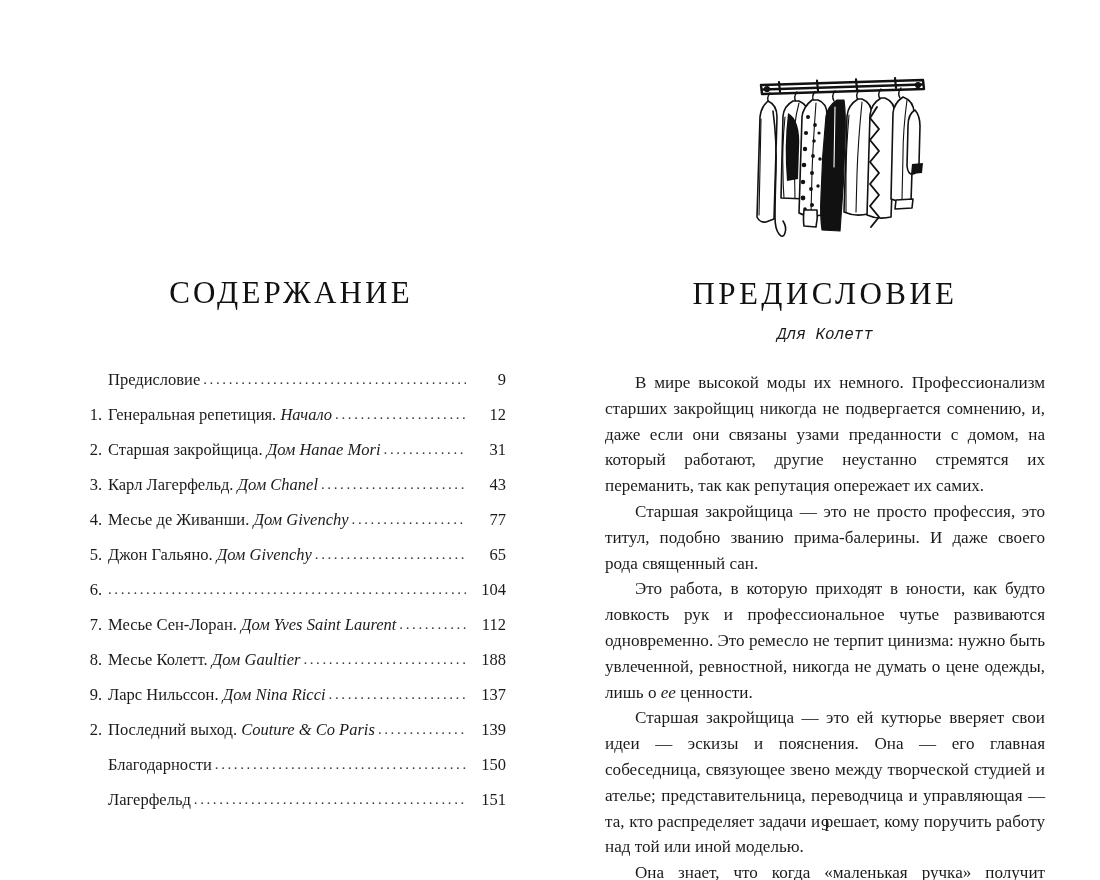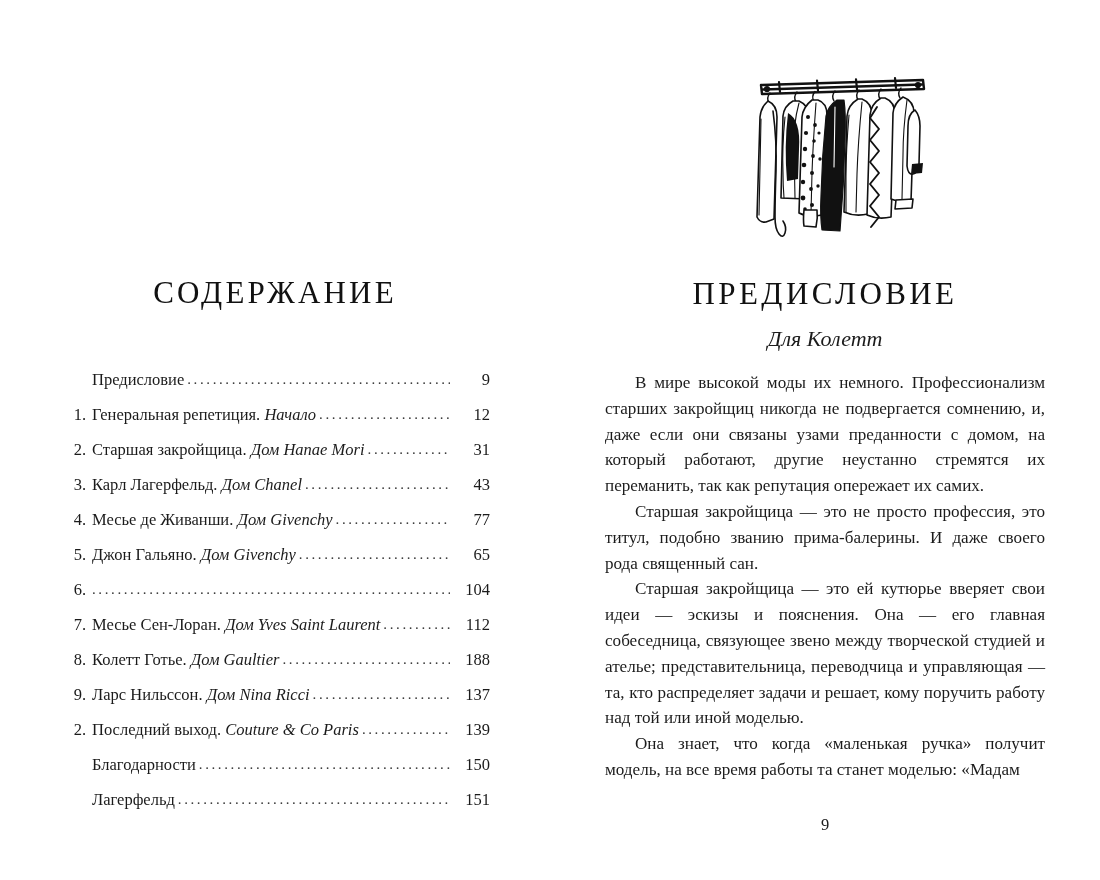--- a/index.html
+++ b/index.html
@@ -17,21 +17,21 @@
   .spread {
     position: relative;
     width: 1100px;
     height: 880px;
     background: #ffffff;
   }
 
   
   .page-left {
     position: absolute;
-    left: 0;
+    left: 16px;
     top: 0;
     width: 550px;
     height: 648px;
   }
   .toc-title {
     position: absolute;
     left: 0;
     top: 275px;
     width: 550px;
     text-align: center;
@@ -117,23 +117,24 @@
     letter-spacing: 3.4px;
     font-weight: 400;
     color: #111;
   }
   .fw-dedication {
     position: absolute;
     left: 0;
     top: 326px;
     width: 550px;
     text-align: center;
-    font-size: 22px;
+    font-size: 16px;
     font-style: italic;
     color: #1b1b1b;
+    font-family: Liberation Mono, monospace;
   }
   .fw-body {
     position: absolute;
     left: 55px;
     top: 370px;
     width: 440px;
   }
   .fw-body p {
     margin: 0;
     font-size: 17.1px;
@@ -206,21 +207,21 @@
           <span class="toc-page">104</span>
         </div>
         <div class="toc-row">
           <span class="toc-num">7.</span>
           <span class="toc-label"><span>Месье Сен-Лоран. </span><i>Дом Yves Saint Laurent</i></span>
           <span class="toc-dots">...........................................................................................</span>
           <span class="toc-page">112</span>
         </div>
         <div class="toc-row">
           <span class="toc-num">8.</span>
-          <span class="toc-label"><span>Колетт Готье. </span><i>Дом Gaultier</i></span>
+          <span class="toc-label"><span>Месье Колетт. </span><i>Дом Gaultier</i></span>
           <span class="toc-dots">...........................................................................................</span>
           <span class="toc-page">188</span>
         </div>
         <div class="toc-row">
           <span class="toc-num">9.</span>
           <span class="toc-label"><span>Ларс Нильссон. </span><i>Дом Nina Ricci</i></span>
           <span class="toc-dots">...........................................................................................</span>
           <span class="toc-page">137</span>
         </div>
         <div class="toc-row">
@@ -318,20 +319,21 @@
       </svg>
     </div>
 
     <div class="fw-title">ПРЕДИСЛОВИЕ</div>
 
     <div class="fw-dedication">Для Колетт</div>
 
     <div class="fw-body" id="fw-body">
         <p>В мире высокой моды их немного. Профессионализм старших закройщиц никогда не подвергается сомнению, и, даже если они связаны узами преданности с домом, на который работают, другие неустанно стремятся их переманить, так как репутация опережает их самих.</p>
         <p>Старшая закройщица — это не просто профессия, это титул, подобно званию прима-балерины. И даже своего рода священный сан.</p>
+        <p>Это работа, в которую приходят в юности, как будто ловкость рук и профессиональное чутье развиваются одновременно. Это ремесло не терпит цинизма: нужно быть увлеченной, ревностной, никогда не думать о цене одежды, лишь о <i>ее</i> ценности.</p>
         <p>Старшая закройщица — это ей кутюрье вверяет свои идеи — эскизы и пояснения. Она — его главная собеседница, связующее звено между творческой студией и ателье; представительница, переводчица и управляющая — та, кто распределяет задачи и решает, кому поручить работу над той или иной моделью.</p>
         <p>Она знает, что когда «маленькая ручка» получит модель, на все время работы та станет  моделью: «Мадам</p>
       </div>
 
     <div class="folio">9</div>
 
   </div>
 </div>
 
 </body></html>

